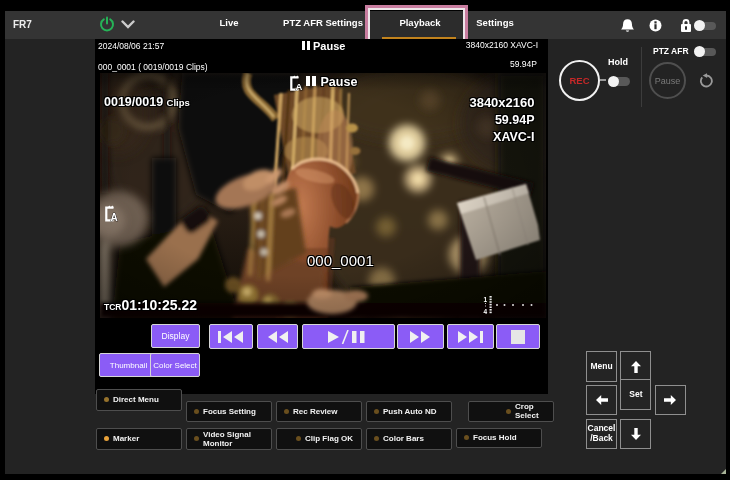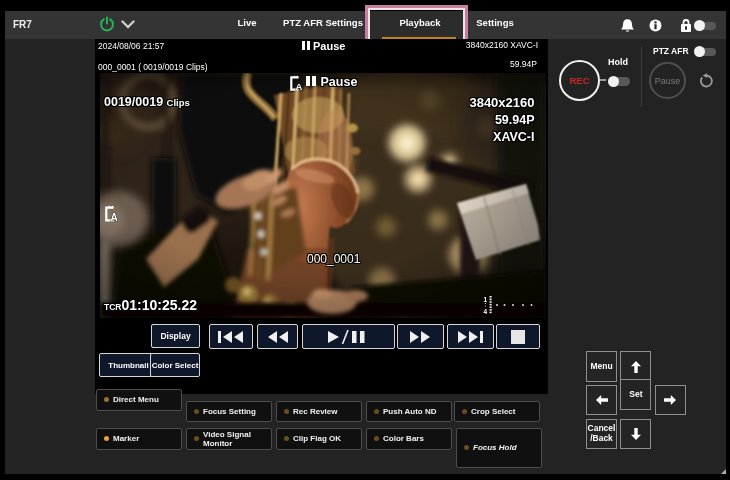--- a/index.html
+++ b/index.html
@@ -7,22 +7,22 @@
   .abs { position:absolute; }
   .app { position:absolute; left:5px; top:11px; width:721px; height:463px; background:#232323; }
   .topbar { position:absolute; left:5px; top:11px; width:721px; height:27.5px; background:#343434; }
   .tab { position:absolute; z-index:5; top:17px; font-size:9.5px; font-weight:bold; color:#fff; transform:translateX(-50%); white-space:nowrap; }
   .anno { position:absolute; left:365px; top:5px; width:103px; height:39px; border:3px solid #c97da0; box-shadow:inset 0 0 0 2px #eee6ea; }
   .underline { position:absolute; left:381.5px; top:36.5px; width:74px; height:3px; background:#c2831d; }
   .vid { position:absolute; left:95px; top:38.5px; width:453px; height:355.5px; background:#000; }
   .st { position:absolute; color:#fff; font-size:8.5px; white-space:nowrap; }
   .ov { position:absolute; color:#fff; white-space:nowrap;
         text-shadow:-1px -1px 0 #000, 1px -1px 0 #000, -1px 1px 0 #000, 1px 1px 0 #000; }
-  .btn { position:absolute; background:#0f172a; border:1.4px solid #d6d6d6; border-radius:2px;
-         color:#fff; font-size:8.5px; font-weight:bold; display:flex; align-items:center; justify-content:center; }
+  .btn { position:absolute; background:#8b5cf6; border:1.4px solid #d6d6d6; border-radius:2px;
+         color:#fff; font-size:8.5px; font-weight:normal; display:flex; align-items:center; justify-content:center; }
   .asn { position:absolute; width:86px; background:#101010; border:1px solid #4e4e4e; border-radius:2px;
          color:#f2f2f2; font-size:8px; font-weight:bold; display:flex; align-items:center; }
   .dot { width:5px; height:5px; border-radius:50%; margin:0 4px 0 7px; flex:none; }
   .dpad { position:absolute; width:31px; height:30.5px; background:#242424; border:1px solid #8f8f8f;
           color:#fff; font-size:8.5px; font-weight:bold; display:flex; align-items:center; justify-content:center; text-align:center; line-height:9.5px; }
   .tgl { position:absolute; }
   .tgl .track { position:absolute; left:0; top:1.5px; width:21px; height:8.5px; border-radius:4.5px; background:#585858; }
   .tgl .knob { position:absolute; left:-1px; top:0; width:11px; height:11px; border-radius:50%; background:#f2f2f2; }
 </style>
 </head>
@@ -31,21 +31,21 @@
 <div class="topbar"></div>
 
 <div class="abs" style="left:13px;top:19px;font-size:10px;font-weight:bold;color:#ededed;">FR7</div>
 <svg class="abs" style="left:99px;top:16px;" width="16" height="16" viewBox="0 0 16 16">
   <path d="M8 1.5v6" stroke="#26b357" stroke-width="2" stroke-linecap="round" fill="none"></path>
   <path d="M4.8 3.4a6 6 0 1 0 6.4 0" stroke="#26b357" stroke-width="2" stroke-linecap="round" fill="none"></path>
 </svg>
 <svg class="abs" style="left:121px;top:20px;" width="14" height="9" viewBox="0 0 14 9">
   <path d="M1.5 1.5 7 7l5.5-5.5" stroke="#ccc" stroke-width="2.4" fill="none" stroke-linecap="round"></path>
 </svg>
-<div class="tab" style="left:247px;">Live</div>
+<div class="tab" style="left:229px;">Live</div>
 <div class="tab" style="left:323px;">PTZ AFR Settings</div>
 <div class="tab" style="left:420px;">Playback</div>
 <div class="tab" style="left:495px;">Settings</div>
 
 <svg class="abs" style="left:620px;top:18px;" width="15" height="16" viewBox="0 0 15 16">
   <path d="M7.5 1.2c-2.8 0-4.4 2-4.4 4.6 0 3-1 4.6-2 5.6h12.8c-1-1-2-2.6-2-5.6 0-2.6-1.6-4.6-4.4-4.6z" fill="#fff"></path>
   <path d="M5.8 12.6a1.8 1.8 0 0 0 3.4 0z" fill="#fff"></path>
 </svg>
 <svg class="abs" style="left:649px;top:19px;" width="13" height="13" viewBox="0 0 13 13">
   <circle cx="6.5" cy="6.5" r="6" fill="#fff"></circle>
@@ -283,21 +283,21 @@
     <circle cx="14" cy="10" r="1"></circle>
       <circle cx="21.5" cy="10" r="1"></circle>
       <circle cx="30" cy="10" r="1"></circle>
     <circle cx="40" cy="10" r="1"></circle>
       <circle cx="48.5" cy="10" r="1"></circle>
   </g>
 </svg>
 <div class="ov" style="right:195.5px;top:95px;font-size:13px;font-weight:bold;">3840x2160</div>
 <div class="ov" style="right:195.5px;top:112.5px;font-size:12.5px;font-weight:bold;">59.94P</div>
 <div class="ov" style="right:195.5px;top:129.5px;font-size:12.5px;font-weight:bold;">XAVC-I</div>
-<div class="ov" style="left:307px;top:252px;font-size:12px;">000_0001</div>
+<div class="ov" style="left:307px;top:252px;font-size:15px;">000_0001</div>
 <div class="ov" style="left:104px;top:297px;font-size:8.5px;font-weight:bold;">TCR<span style="font-size:14px;">01:10:25.22</span></div>
 
 <div class="btn" style="left:151px;top:324px;width:49px;height:24px;">Display</div>
 <div class="btn" style="left:208.5px;top:324px;width:44px;height:25px;">
   <svg width="25" height="12" viewBox="0 0 25 12">
       <rect x="0" y="0" width="3" height="12" fill="#f0f0f0"></rect>
       <polygon points="14,0 5,6 14,12" fill="#f0f0f0"></polygon>
       <polygon points="25,0 16,6 25,12" fill="#f0f0f0"></polygon>
     </svg>
 </div>
@@ -333,29 +333,29 @@
       <rect width="14" height="14" fill="#e6e6e6"></rect>
     </svg>
 </div>
 <div class="btn" style="left:99px;top:353px;width:59px;height:24px;font-size:8px;">Thumbnail</div>
 <div class="btn" style="left:150px;top:353px;width:50px;height:24px;font-size:8px;">Color Select</div>
 
 <div class="asn" style="left:96px;top:389px;height:21.5px;text-align:center;"><span class="dot" style="background:#96722c;"></span>Direct Menu</div>
 <div class="asn" style="left:186px;top:400.5px;height:21.5px;"><span class="dot" style="background:#6a4f1e;"></span>Focus Setting</div>
 <div class="asn" style="left:276px;top:400.5px;height:21.5px;"><span class="dot" style="background:#6a4f1e;"></span>Rec Review</div>
 <div class="asn" style="left:366px;top:400.5px;height:21.5px;"><span class="dot" style="background:#6a4f1e;"></span>Push Auto ND</div>
-<div class="asn" style="left:454px;top:400.5px;height:21.5px;"><span class="dot" style="background:#6a4f1e;"></span>Crop Select</div>
+<div class="asn" style="left:468px;top:400.5px;height:21.5px;padding-left:30px;"><span class="dot" style="background:#6a4f1e;"></span>Crop Select</div>
 <div class="asn" style="left:96px;top:427.5px;height:22px;"><span class="dot" style="background:#e8a23a;"></span>Marker</div>
 <div class="asn" style="left:186px;top:427.5px;height:22px;">
     <span class="dot" style="background:#6a4f1e;"></span>
     <span style="line-height:9px;">Video Signal<br>Monitor</span>
   </div>
-<div class="asn" style="left:276px;top:427.5px;height:22px;"><span class="dot" style="background:#6a4f1e;"></span>Clip Flag OK</div>
+<div class="asn" style="left:276px;top:427.5px;height:22px;padding-left:12px;"><span class="dot" style="background:#6a4f1e;"></span>Clip Flag OK</div>
 <div class="asn" style="left:366px;top:427.5px;height:22px;"><span class="dot" style="background:#6a4f1e;"></span>Color Bars</div>
-<div class="asn" style="left:456px;top:427.5px;height:40px;font-style:italic;"><span class="dot" style="background:#6a4f1e;"></span>Focus Hold</div>
+<div class="asn" style="left:456px;top:427.5px;height:20px;"><span class="dot" style="background:#6a4f1e;"></span>Focus Hold</div>
 
 <div class="abs" style="left:559px;top:59.5px;width:41px;height:41px;border:2.5px solid #f2f2f2;border-radius:50%;display:flex;align-items:center;justify-content:center;color:#c62828;font-weight:bold;font-size:9.5px;">REC</div>
 <div class="abs" style="left:600px;top:79px;width:6px;height:2px;background:#999;"></div>
 <div class="abs" style="left:608px;top:57px;font-size:9px;font-weight:bold;color:#fff;">Hold</div>
 <div class="tgl" style="left:609px;top:75.5px;width:22px;height:11px;">
     <div class="track"></div>
     <div class="knob"></div>
   </div>
 <div class="abs" style="left:641px;top:47px;width:1px;height:60px;background:#3c3c3c;"></div>
 <div class="abs" style="left:653px;top:45.5px;font-size:8.5px;font-weight:bold;color:#fff;">PTZ AFR</div>

